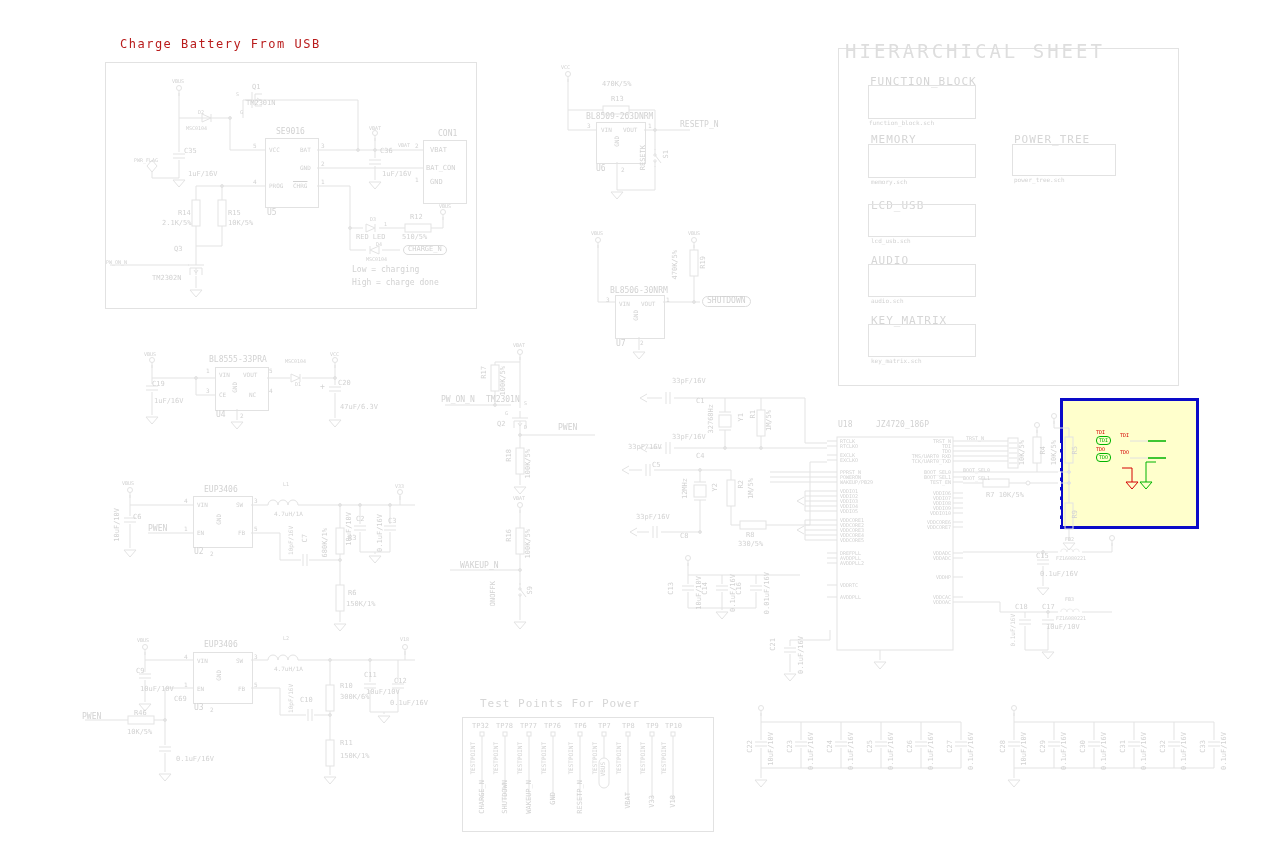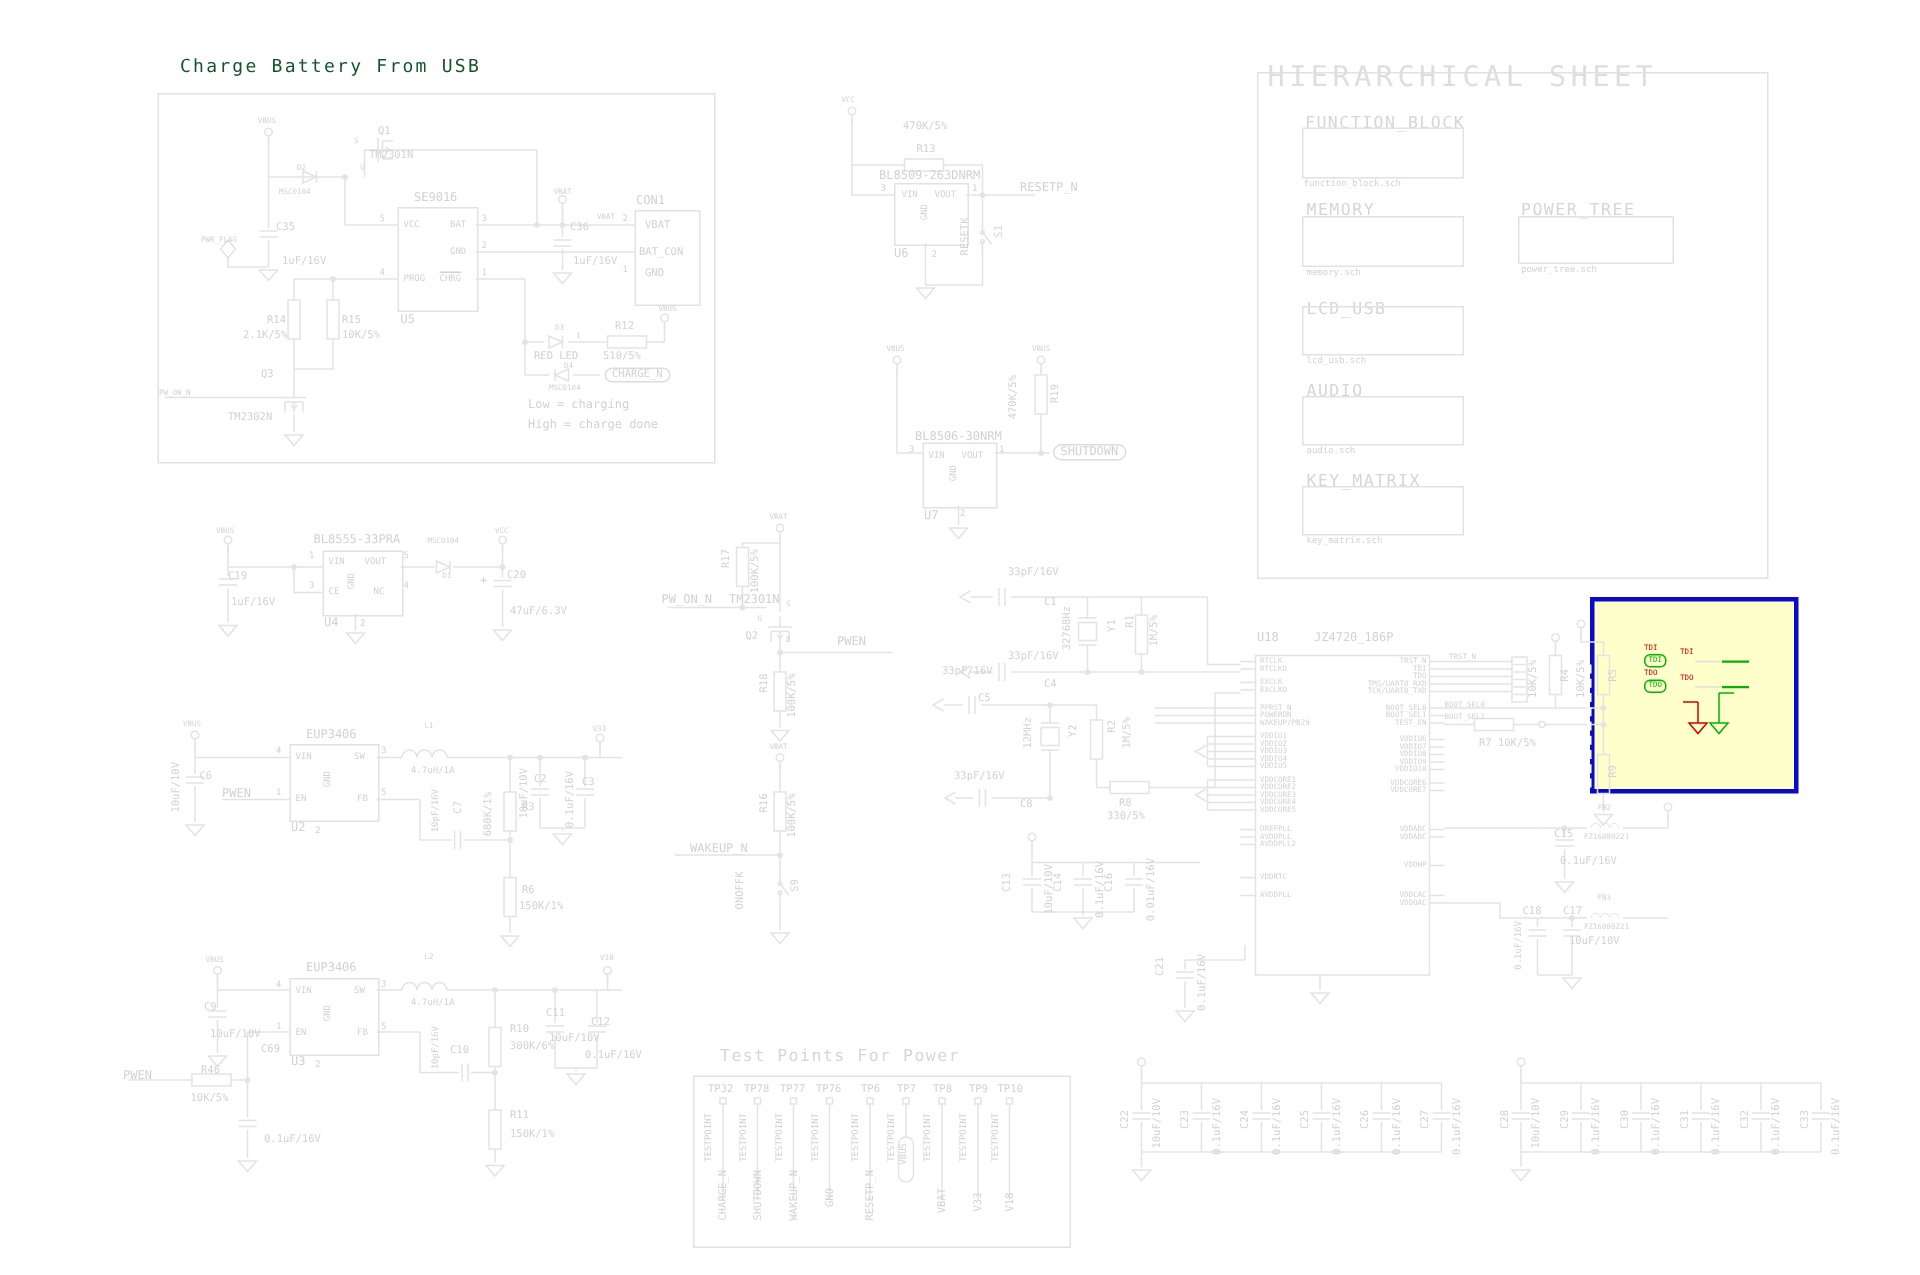--- a/index.html
+++ b/index.html
@@ -1,20 +1,20 @@
 <!DOCTYPE html>
 <html><head>
 <meta charset="utf-8">
 <style>
   html,body{margin:0;padding:0}
   body{width:1280px;height:850px;background:#ffffff;position:relative;overflow:hidden;
        font-family:"DejaVu Sans Mono","Liberation Mono",monospace;}
   .lbl{position:absolute;color:#d2d2d2;white-space:nowrap;line-height:1;z-index:2}
   .t19{font-size:19px;letter-spacing:3px;color:#dedede}
-  .t12{font-size:12px;letter-spacing:1.5px;color:#14532d}
+  .t12{font-size:12px;letter-spacing:1.5px;color:#b91c1c}
   .t11{font-size:11px;letter-spacing:1px;color:#d6d6d6}
   .t8{font-size:8px}
   .t7{font-size:7px}
   .t6{font-size:6px}
   .t5{font-size:5px}
   .rot{writing-mode:vertical-rl;transform:rotate(180deg)}
   .box{position:absolute;border:1px solid #e2e2e2;z-index:2;background:transparent}
   .flag{border:1px solid #dcdcdc;border-radius:7px;padding:0 4px 1px 4px}
   .ov{text-decoration:overline}
   .art{position:absolute;left:0;top:0;z-index:1}
@@ -392,21 +392,21 @@
 <span class="lbl t6" style="left:253px;top:143px">5</span>
 <span class="lbl t6" style="left:321px;top:143px">3</span>
 <span class="lbl t6" style="left:321px;top:161px">2</span>
 <span class="lbl t6" style="left:253px;top:179px">4</span>
 <span class="lbl t6" style="left:321px;top:179px">1</span>
 <span class="lbl t7" style="left:380px;top:148px">C36</span>
 <span class="lbl t7" style="left:382px;top:171px">1uF/16V</span>
 <span class="lbl t5" style="left:369px;top:126px">VBAT</span>
 <span class="lbl t5" style="left:398px;top:143px">VBAT</span>
 <div class="box" style="left:423px;top:140px;width:42px;height:62px"></div>
-<span class="lbl t8" style="left:424px;top:130px">CON1</span>
+<span class="lbl t8" style="left:438px;top:130px">CON1</span>
 <span class="lbl t7" style="left:430px;top:147px">VBAT</span>
 <span class="lbl t7" style="left:426px;top:165px">BAT_CON</span>
 <span class="lbl t7" style="left:430px;top:179px">GND</span>
 <span class="lbl t6" style="left:415px;top:143px">2</span>
 <span class="lbl t6" style="left:415px;top:177px">1</span>
 <span class="lbl t7" style="left:178px;top:210px">R14</span>
 <span class="lbl t7" style="left:162px;top:220px">2.1K/5%</span>
 <span class="lbl t7" style="left:228px;top:210px">R15</span>
 <span class="lbl t7" style="left:228px;top:220px">10K/5%</span>
 <span class="lbl t7" style="left:174px;top:246px">Q3</span>

